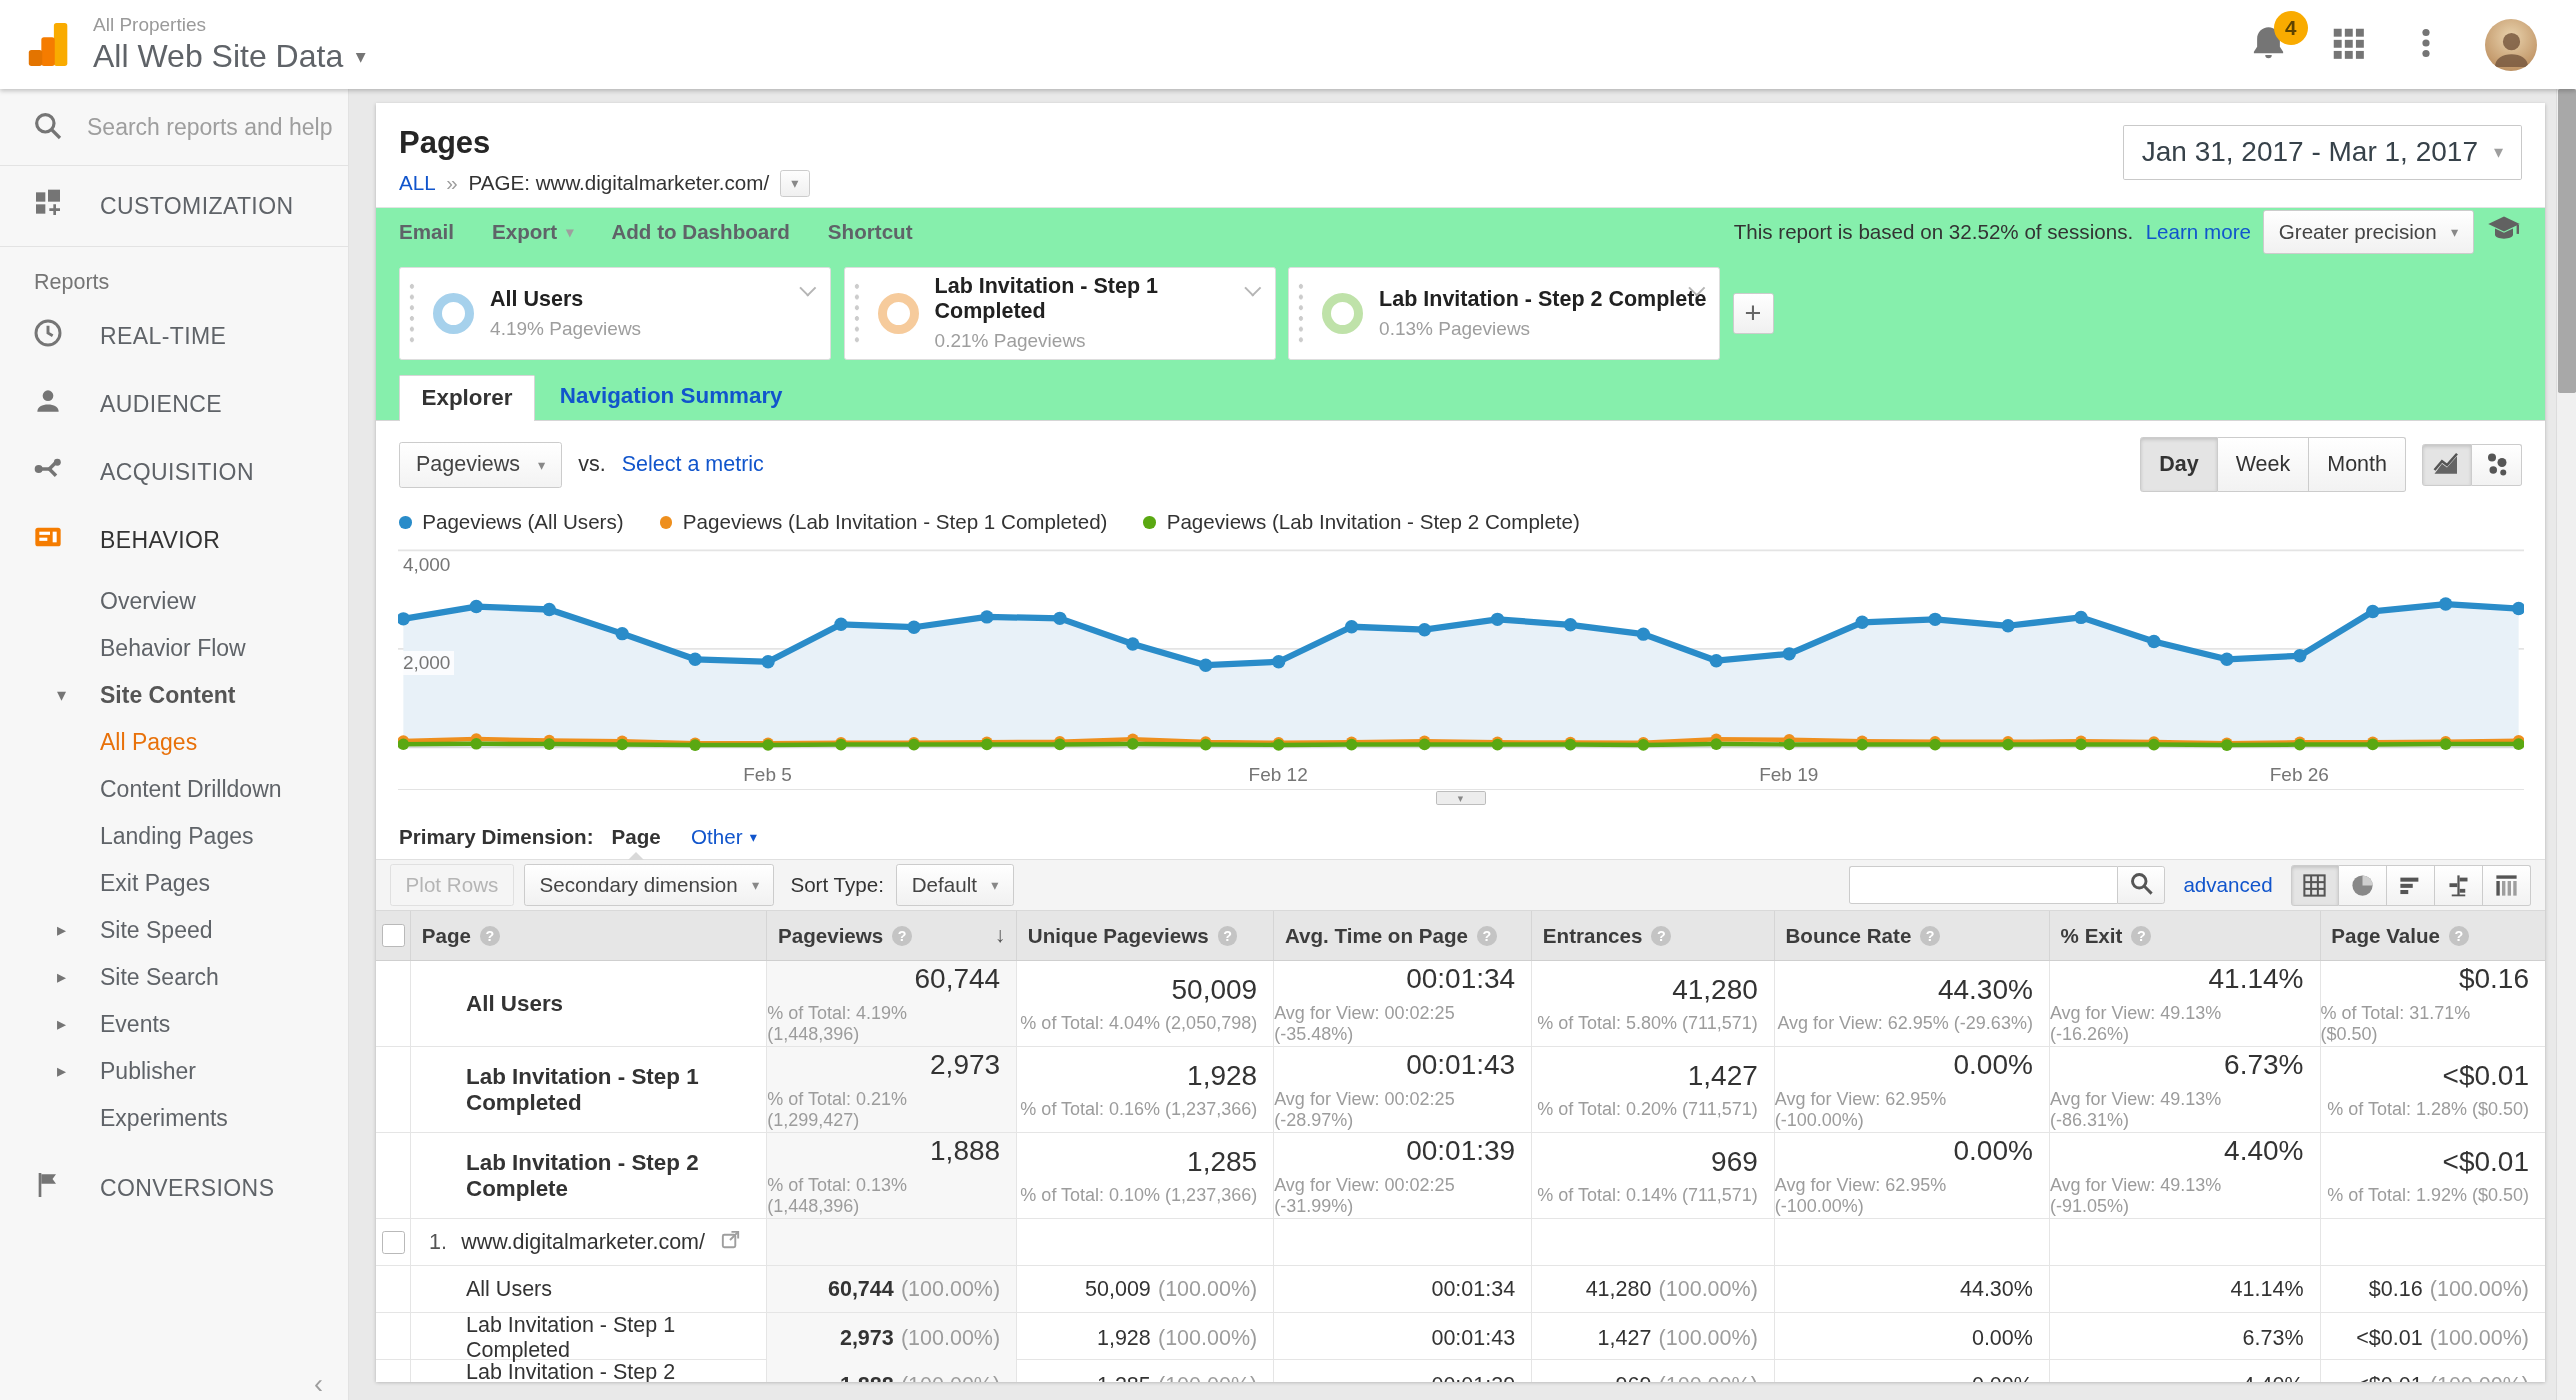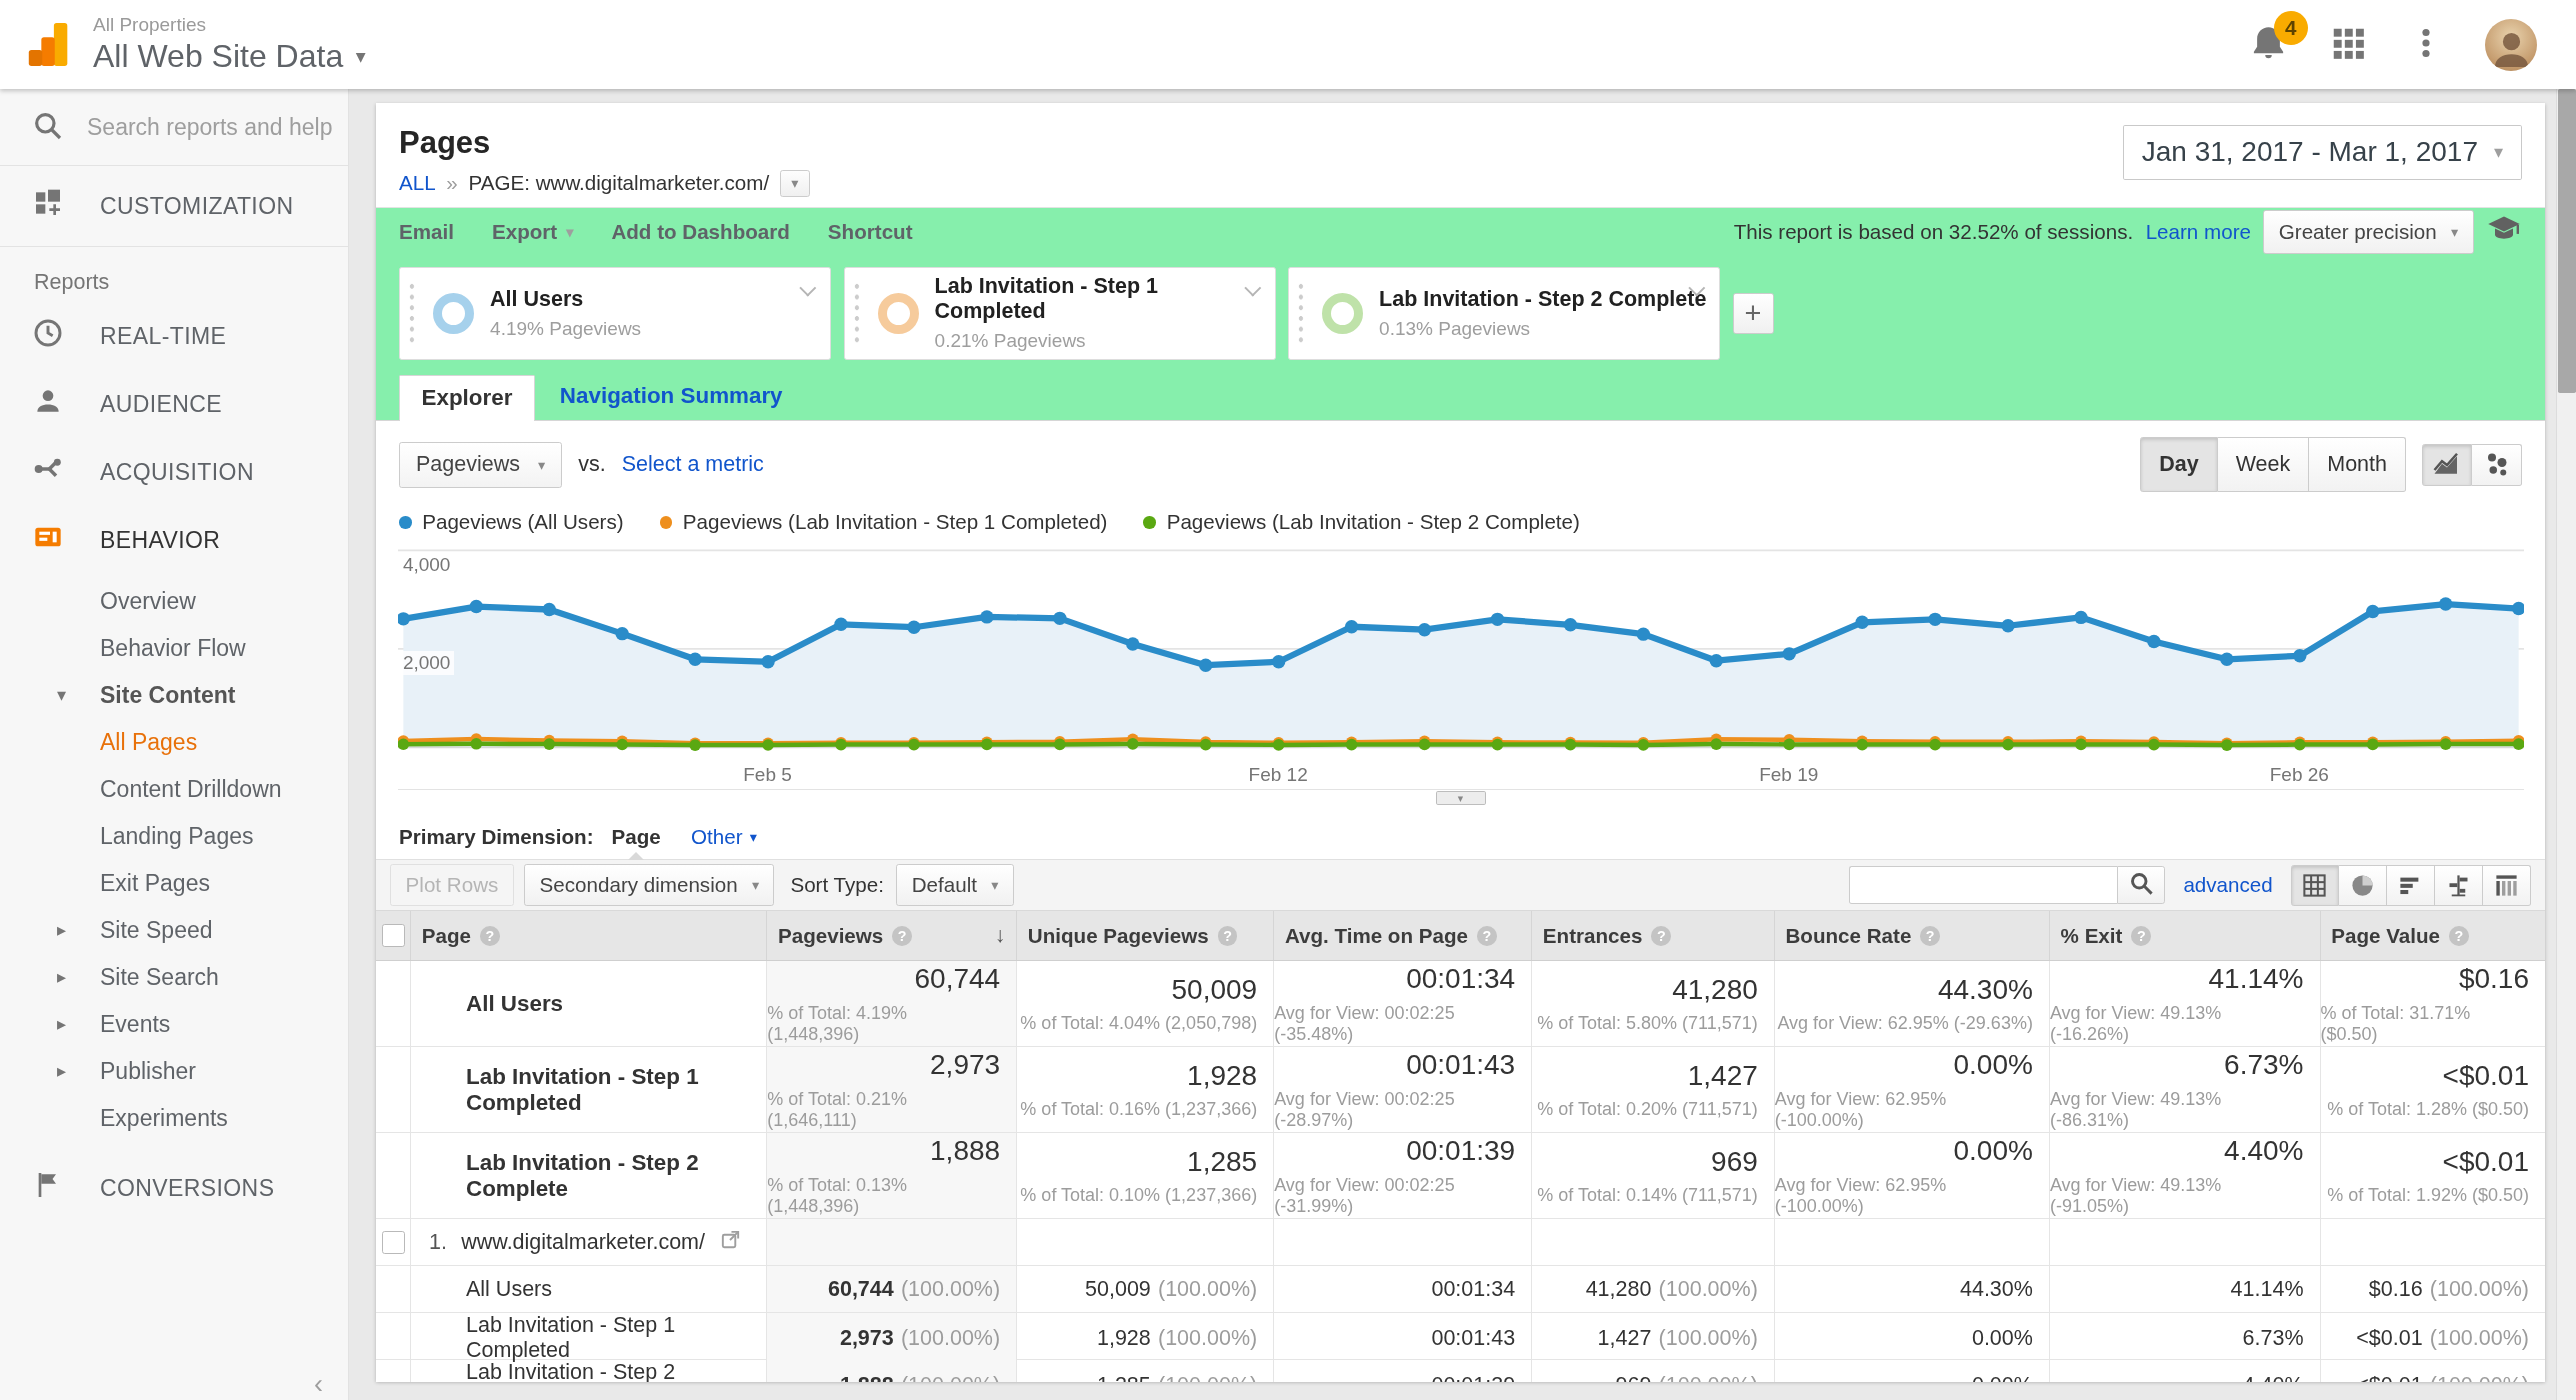--- a/index.html
+++ b/index.html
@@ -755,21 +755,21 @@
         <span class="big">$0.16</span>
           <span class="sub">% of Total: 31.71% ($0.50)</span>
       </span>
     </div>
 
     <div class="trow sumrow">
       <span class="tcell"></span>
       <span class="tcell label-cell">Lab Invitation - Step 1 Completed</span>
       <span class="tcell val-cell sorted">
         <span class="big">2,973</span>
-          <span class="sub">% of Total: 0.21% (1,646,111)</span>
+          <span class="sub">% of Total: 0.21% (1,299,427)</span>
       </span>
       <span class="tcell val-cell">
         <span class="big">1,928</span>
           <span class="sub">% of Total: 0.16% (1,237,366)</span>
       </span>
       <span class="tcell val-cell">
         <span class="big">00:01:43</span>
           <span class="sub">Avg for View: 00:02:25 (-28.97%)</span>
       </span>
       <span class="tcell val-cell">

